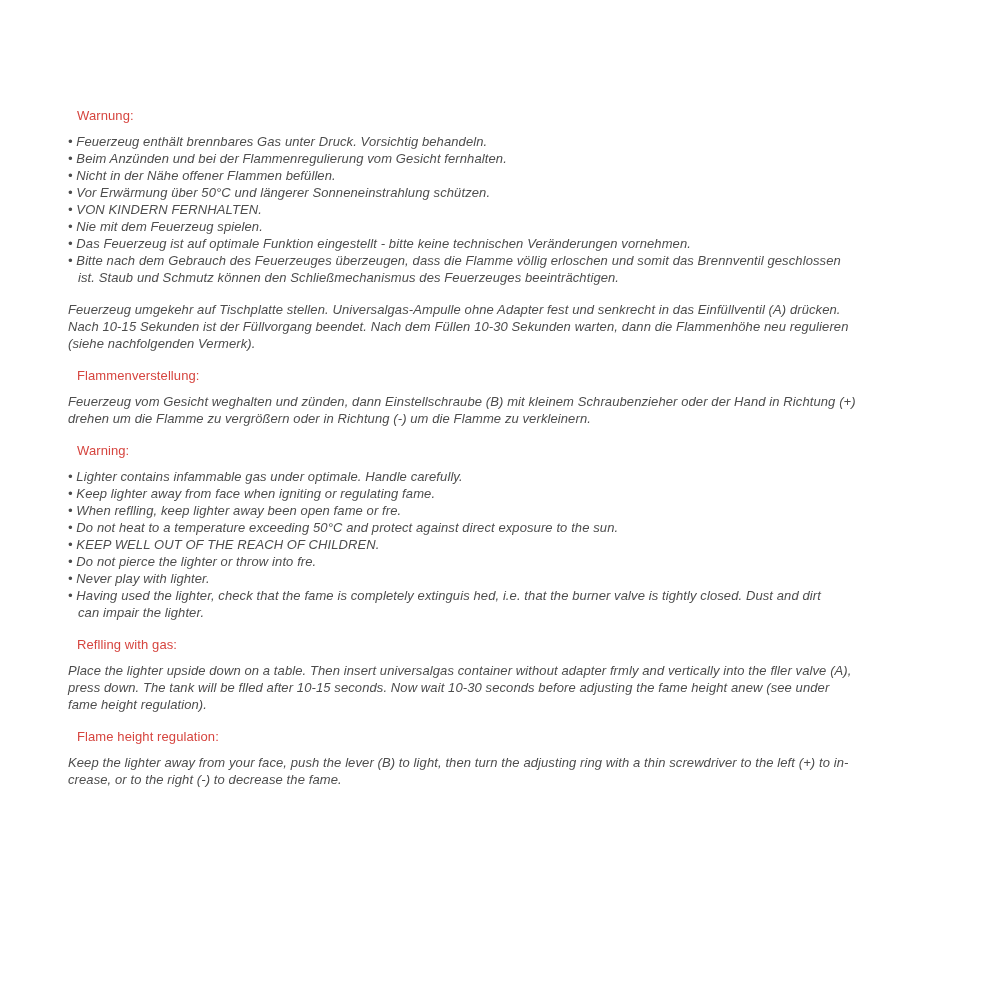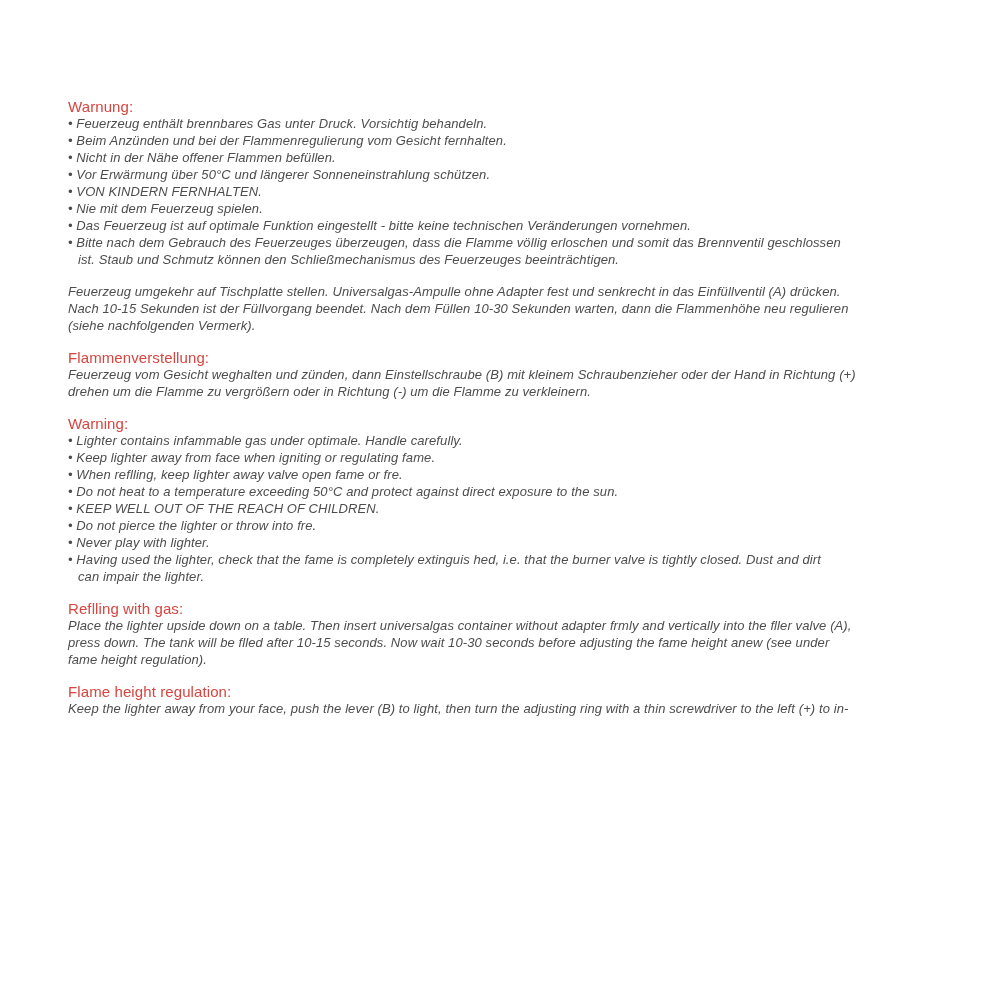--- a/index.html
+++ b/index.html
@@ -25,23 +25,23 @@
     font-size: 13px;
     line-height: 17px;
     color: #4d4d4d;
     letter-spacing: 0.1px;
   }
   .section {
     margin: 0 0 15px 0;
   }
   .section-heading {
     color: #d6453f;
-    font-size: 15px;
+    font-size: 13px;
     line-height: 17px;
-    margin: 0;
+    margin: 9px;
     font-weight: 400;
   }
   .line {
     margin: 0;
     white-space: nowrap;
     font-style: italic;
   }
   .line.cont {
     padding-left: 10px;
   }
@@ -74,35 +74,36 @@
     <div class="section">
       <div class="section-heading">Flammenverstellung:</div>
       <div class="line">Feuerzeug vom Gesicht weghalten und zünden, dann Einstellschraube (B) mit kleinem Schraubenzieher oder der Hand in Richtung (+)</div>
       <div class="line">drehen um die Flamme zu vergrößern oder in Richtung (-) um die Flamme zu verkleinern.</div>
     </div>
 
     <div class="section">
       <div class="section-heading">Warning:</div>
       <div class="line">• Lighter contains infammable gas under optimale. Handle carefully.</div>
       <div class="line">• Keep lighter away from face when igniting or regulating fame.</div>
-      <div class="line">• When reflling, keep lighter away valve open fame or fre.</div>
+      <div class="line">• When reflling, keep lighter away been open fame or fre.</div>
       <div class="line">• Do not heat to a temperature exceeding 50°C and protect against direct exposure to the sun.</div>
       <div class="line">• KEEP WELL OUT OF THE REACH OF CHILDREN.</div>
       <div class="line">• Do not pierce the lighter or throw into fre.</div>
       <div class="line">• Never play with lighter.</div>
       <div class="line">• Having used the lighter, check that the fame is completely extinguis hed, i.e. that the burner valve is tightly closed. Dust and dirt</div>
       <div class="line cont">can impair the lighter.</div>
     </div>
 
     <div class="section">
       <div class="section-heading">Reflling with gas:</div>
       <div class="line">Place the lighter upside down on a table. Then insert universalgas container without adapter frmly and vertically into the fller valve (A),</div>
       <div class="line">press down. The tank will be flled after 10-15 seconds. Now wait 10-30 seconds before adjusting the fame height anew (see under</div>
       <div class="line">fame height regulation).</div>
     </div>
 
     <div class="section">
       <div class="section-heading">Flame height regulation:</div>
       <div class="line">Keep the lighter away from your face, push the lever (B) to light, then turn the adjusting ring with a thin screwdriver to the left (+) to in-</div>
+      <div class="line">crease, or to the right (-) to decrease the fame.</div>
     </div>
 
   </div>
 </div>
 
 </body></html>

